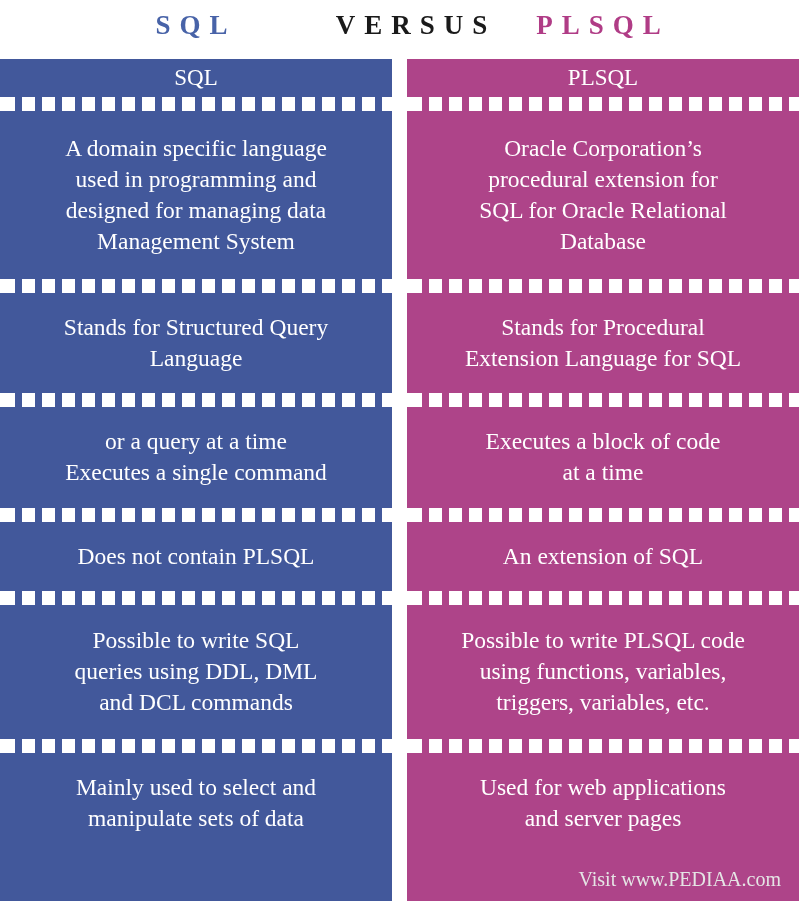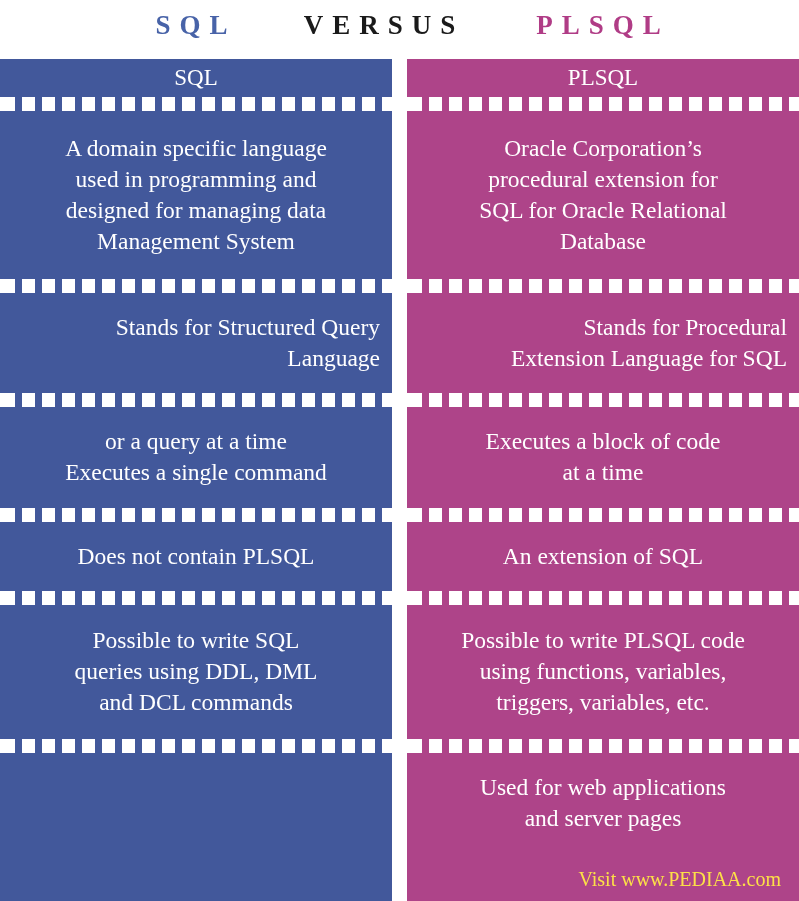--- a/index.html
+++ b/index.html
@@ -35,21 +35,21 @@
     position: absolute;
     top: 8px;
     font-family: "Liberation Serif", "DejaVu Serif", serif;
     font-size: 27px;
     font-weight: bold;
     letter-spacing: 9px;
     line-height: 34px;
     white-space: nowrap;
   }
   .title-left  { left: 0;   width: 392px; text-align: center; }
-  .title-mid   { left: 224px; width: 320px; text-align: center; }
+  .title-mid   { left: 256px; width: 320px; text-align: center; }
   .title-right { left: 407px; width: 392px; text-align: center; }
 
   
   .columns {
     position: absolute;
     top: 59px;
     left: 0;
     width: 799px;
     height: 842px;
     display: flex;
@@ -97,31 +97,31 @@
         to right,
         #ffffff 0px, #ffffff 13px,
         transparent 13px, transparent 20px);
     background-repeat: repeat-x;
     background-position: 2px 0;
   }
 
   
   .r-head  { height: 38px; flex: 0 0 38px; }
   .r-1     { height: 168px; flex: 0 0 168px; }
-  .r-2     { height: 100px; flex: 0 0 100px; text-align: right; }
+  .r-2     { height: 100px; flex: 0 0 100px; }
   .r-3     { height: 101px; flex: 0 0 101px; }
   .r-4     { height: 69px;  flex: 0 0 69px; }
   .r-5     { height: 134px; flex: 0 0 134px; }
   .r-6     { height: 100px; flex: 0 0 100px; }
 
   .spacer { flex: 1 1 auto; }
 
   
   .credit {
-    color: #fde047;
+    color: #e5e5e5;
     font-family: "Liberation Serif", "DejaVu Serif", serif;
     font-size: 20px;
     line-height: 24px;
     text-align: right;
     padding: 0 18px 10px 0;
   }
 </style>
 </head>
 <body>
 
@@ -173,20 +173,24 @@
       <div class="divider"></div>
 
       <div class="cell r-5">
         <span class="cell-line">Possible to write SQL</span>
         <span class="cell-line">queries using DDL, DML</span>
         <span class="cell-line">and DCL commands</span>
       </div>
 
       <div class="divider"></div>
 
+      <div class="cell r-6">
+        <span class="cell-line">Mainly used to select and</span>
+        <span class="cell-line">manipulate sets of data</span>
+      </div>
 
       <div class="spacer"></div>
     </div>
 
     <div class="col-gap"></div>
 
     <div class="col col-right">
 
       <div class="cell header-cell r-head">
         <span class="cell-line">PLSQL</span>

